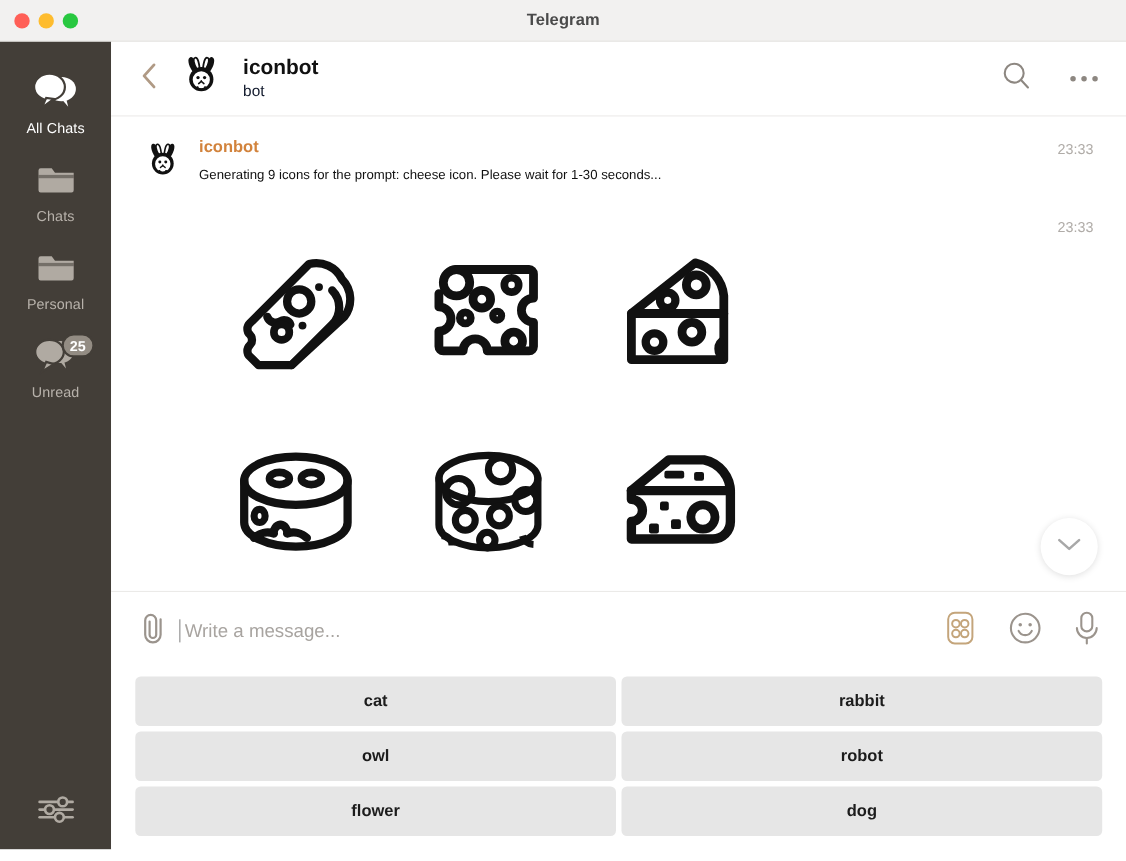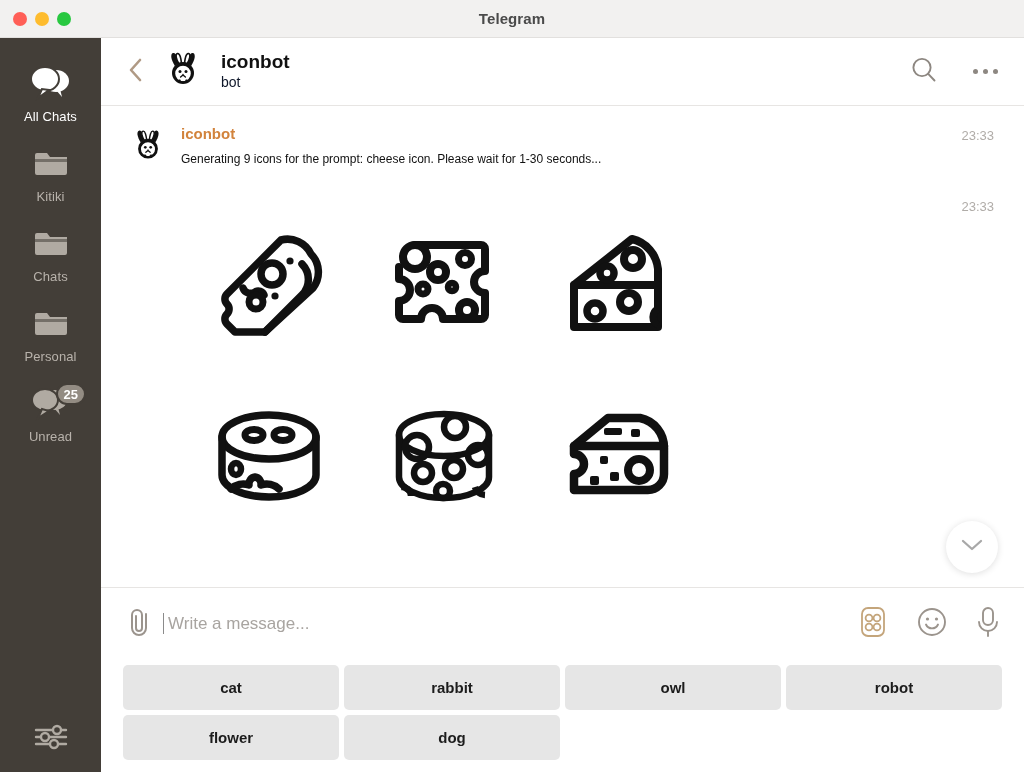--- a/index.html
+++ b/index.html
@@ -182,21 +182,21 @@
   .compose-input::placeholder { color: #a8a4a0; }
   .compose-actions { display: flex; align-items: center; gap: 26px; flex: 0 0 auto; padding-left: 18px; }
   .comp-icon { cursor: pointer; display: flex; align-items: center; justify-content: center; }
 
   
   .keyboard {
     flex: 0 0 auto;
     background: #ffffff;
     padding: 6px 22px 12px 22px;
     display: grid;
-    grid-template-columns: repeat(4, 1fr);
+    grid-template-columns: repeat(2, 1fr);
     gap: 5px 5px;
   }
   .kb-btn {
     height: 45px;
     background: #e6e6e6;
     border: none; border-radius: 5px;
     font-family: "Liberation Sans", sans-serif;
     font-size: 15px; font-weight: bold; color: #1c1c1c;
     display: flex; align-items: center; justify-content: center;
     cursor: pointer;
@@ -225,29 +225,20 @@
           <svg width="44" height="36" viewBox="0 0 44 36">
             <ellipse cx="27" cy="16" rx="13" ry="11" fill="#ffffff"></ellipse>
             <path d="M27 25 L33 32 L31 24 Z" fill="#ffffff"></path>
             <ellipse cx="16" cy="14" rx="14" ry="12" fill="#ffffff" stroke="#433e38" stroke-width="2"></ellipse>
             <path d="M13 24 L9 33 L20 25 Z" fill="#ffffff" stroke="#433e38" stroke-width="2"></path>
           </svg>
         </span>
         <span class="side-label">All Chats</span>
       </div>
 
-      <div class="side-item">
-        <span class="glyph">
-          <svg width="40" height="32" viewBox="0 0 40 32">
-            <path d="M4 6 h12 l3 4 h17 a0 0 0 0 1 0 0 v16 a2 2 0 0 1 -2 2 h-28 a2 2 0 0 1 -2 -2 v-18 a2 2 0 0 1 2 -2 z" fill="#b0aaa2"></path>
-            <rect x="4" y="12" width="32" height="3" fill="#433e38" opacity="0.55"></rect>
-          </svg>
-        </span>
-        <span class="side-label">Kitiki</span>
-      </div>
 
       <div class="side-item">
         <span class="glyph">
           <svg width="40" height="32" viewBox="0 0 40 32">
             <path d="M4 6 h12 l3 4 h17 a0 0 0 0 1 0 0 v16 a2 2 0 0 1 -2 2 h-28 a2 2 0 0 1 -2 -2 v-18 a2 2 0 0 1 2 -2 z" fill="#b0aaa2"></path>
             <rect x="4" y="12" width="32" height="3" fill="#433e38" opacity="0.55"></rect>
           </svg>
         </span>
         <span class="side-label">Chats</span>
       </div>

